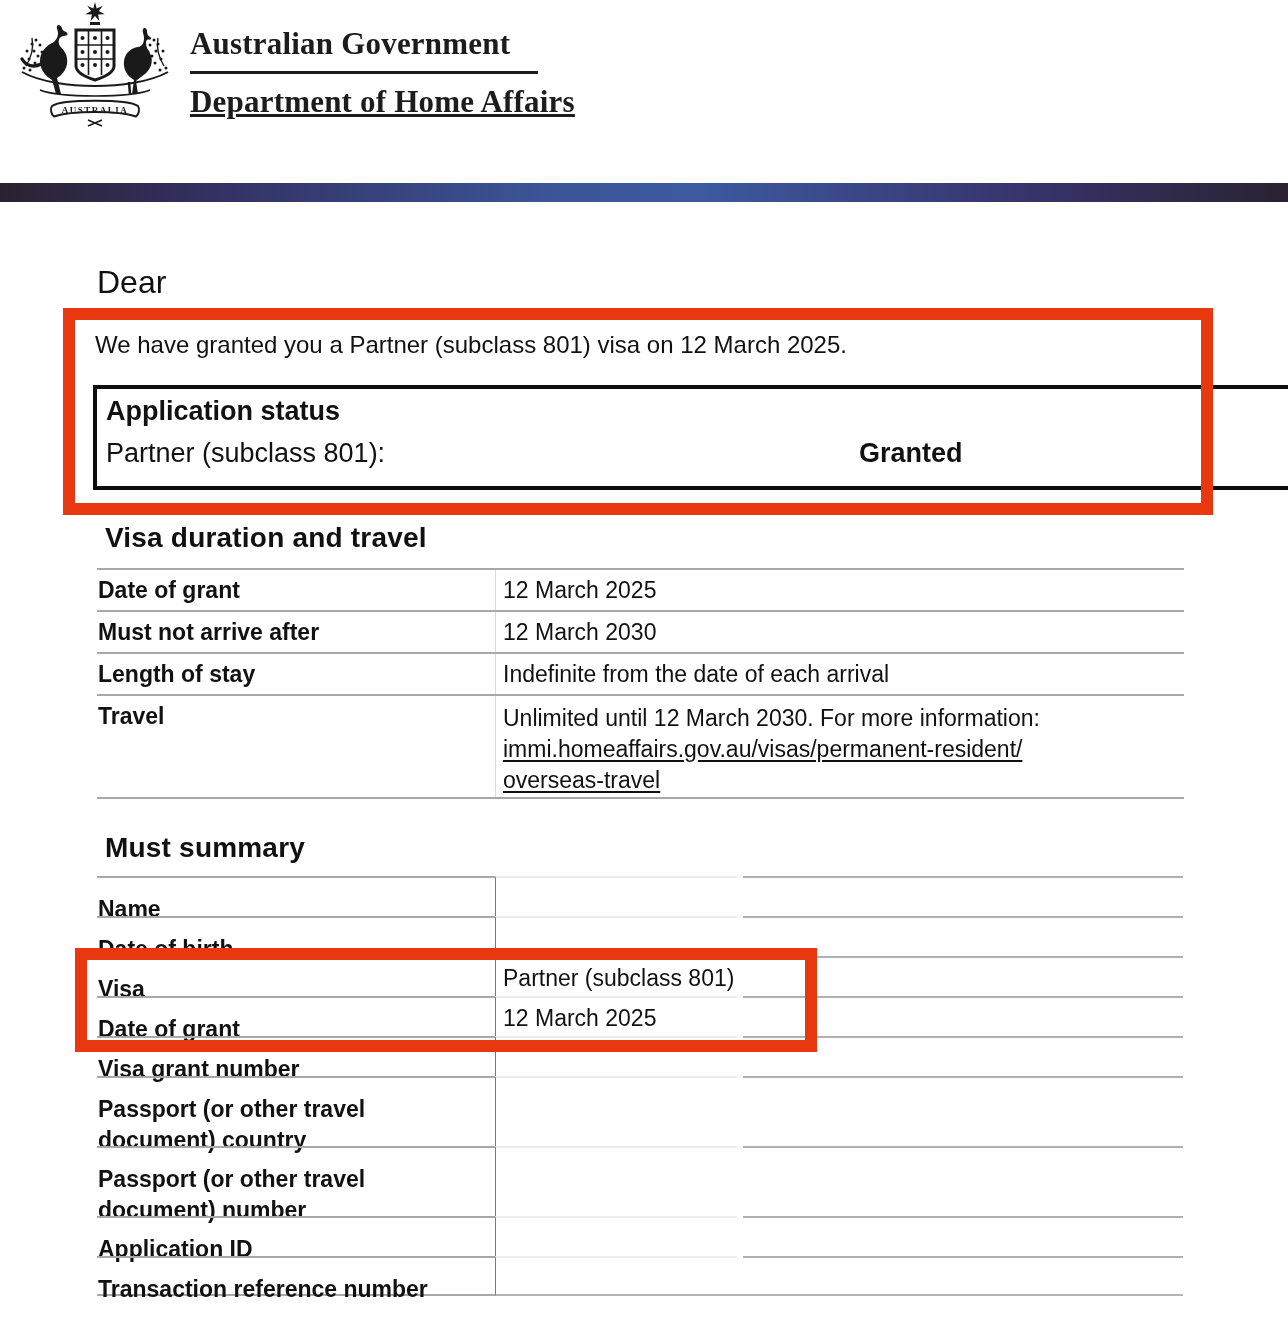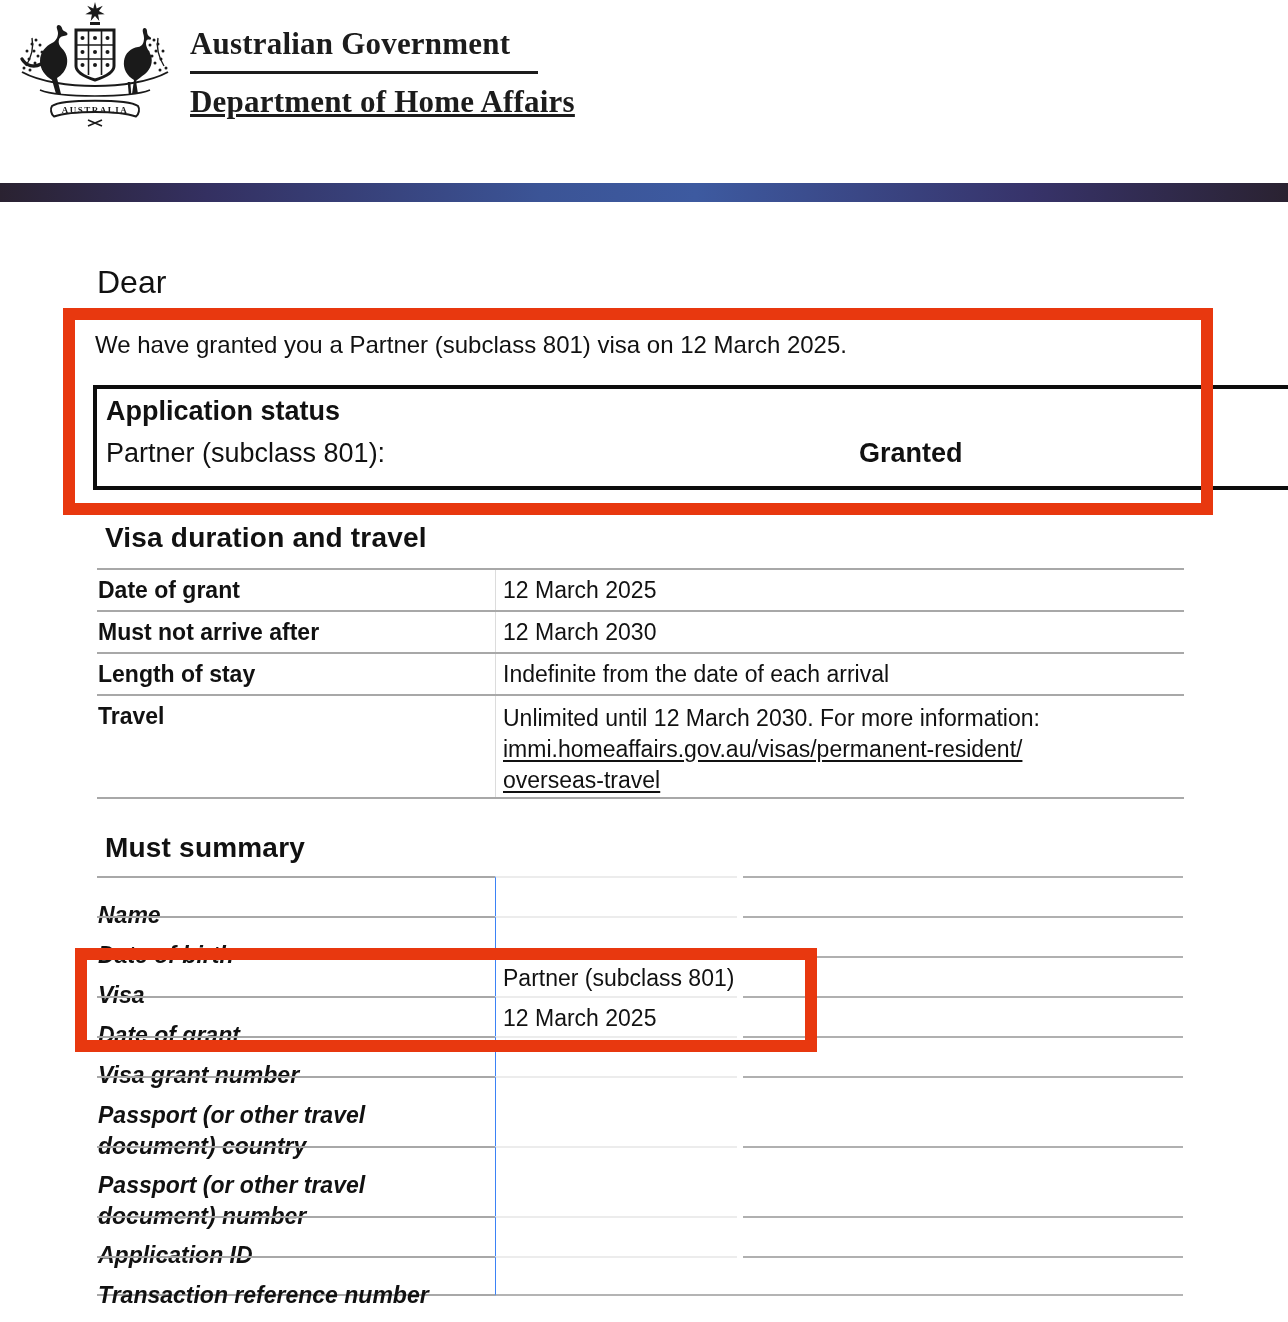--- a/index.html
+++ b/index.html
@@ -42,21 +42,21 @@
   
   .t1 .trow{border-top:2px solid #a8a8a8;}
   .t1 .trow:last-child{border-bottom:2px solid #a8a8a8;}
   .t1 .c-label{width:398px;padding:7px 6px 0 1px;font-weight:bold;font-size:23px;}
   .t1 .c-value{flex:1;border-left:1px solid #dcdcdc;padding:7px 0 0 7px;font-size:23px;}
   .t1 .row-s{height:40px;}
   .t1 .row-travel{height:101px;}
   .t1 .row-travel .c-value{line-height:31px;}
   .doc-link{color:#111;text-decoration:underline;text-underline-offset:3px;}
   
-  .t2 .c-label{width:398px;border-top:2px solid #a8a8a8;padding:22px 6px 0 1px;font-weight:bold;font-size:23px;line-height:31px;font-style:italic;}
+  .t2 .c-label{width:398px;border-top:2px solid #a8a8a8;padding:16px 6px 0 1px;font-weight:bold;font-size:23px;line-height:31px;}
   .t2 .c-value{width:242px;border-top:2px solid #ececec;border-left:1px solid #3b82f6;padding:7px 0 15px 7px;font-size:23px;}
   .t2 .c-gap{width:6px;}
   .t2 .c-right{width:440px;border-top:2px solid #b0b0b0;}
   .t2 .row-s{height:40px;}
   .t2 .row-d{height:70px;}
   .t2 .trow:last-child .c-label{border-bottom:2px solid #a8a8a8;}
   .t2 .trow:last-child .c-value,
   .t2 .trow:last-child .c-gap,
   .t2 .trow:last-child .c-right{border-bottom:2px solid #b4b4b4;}
   

